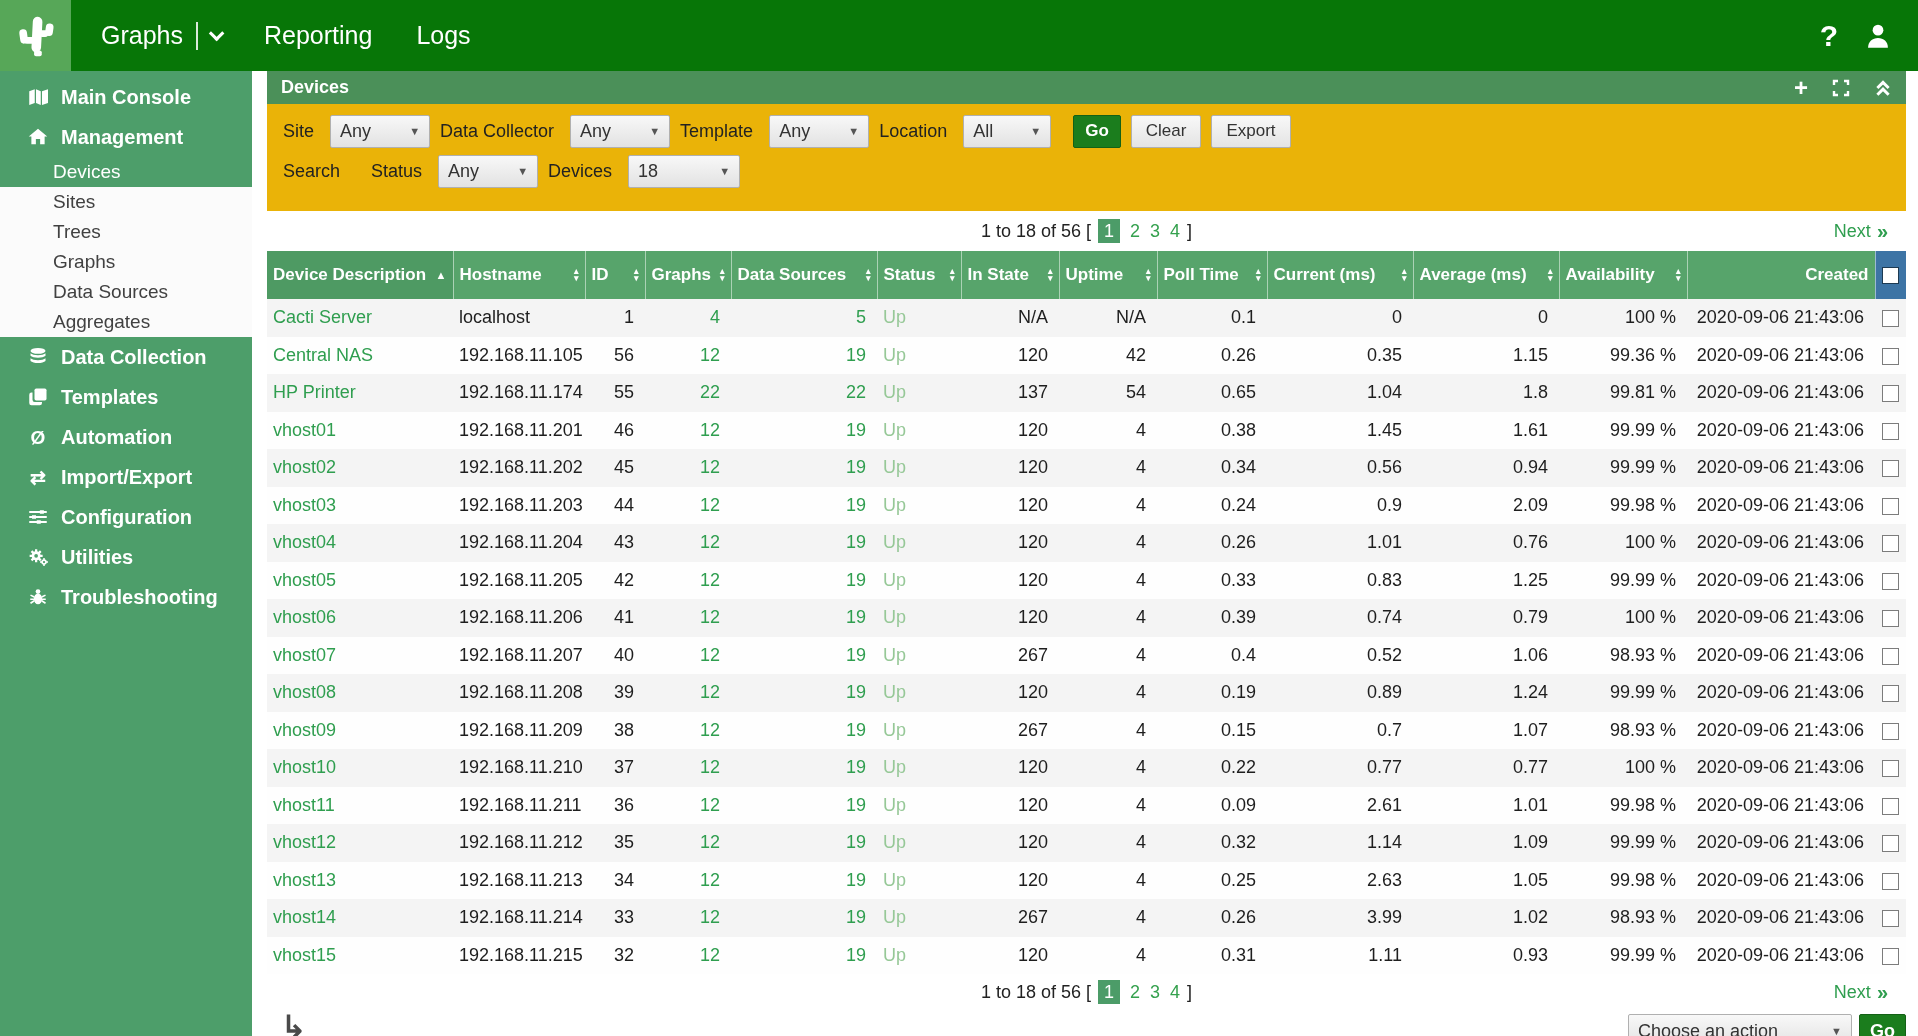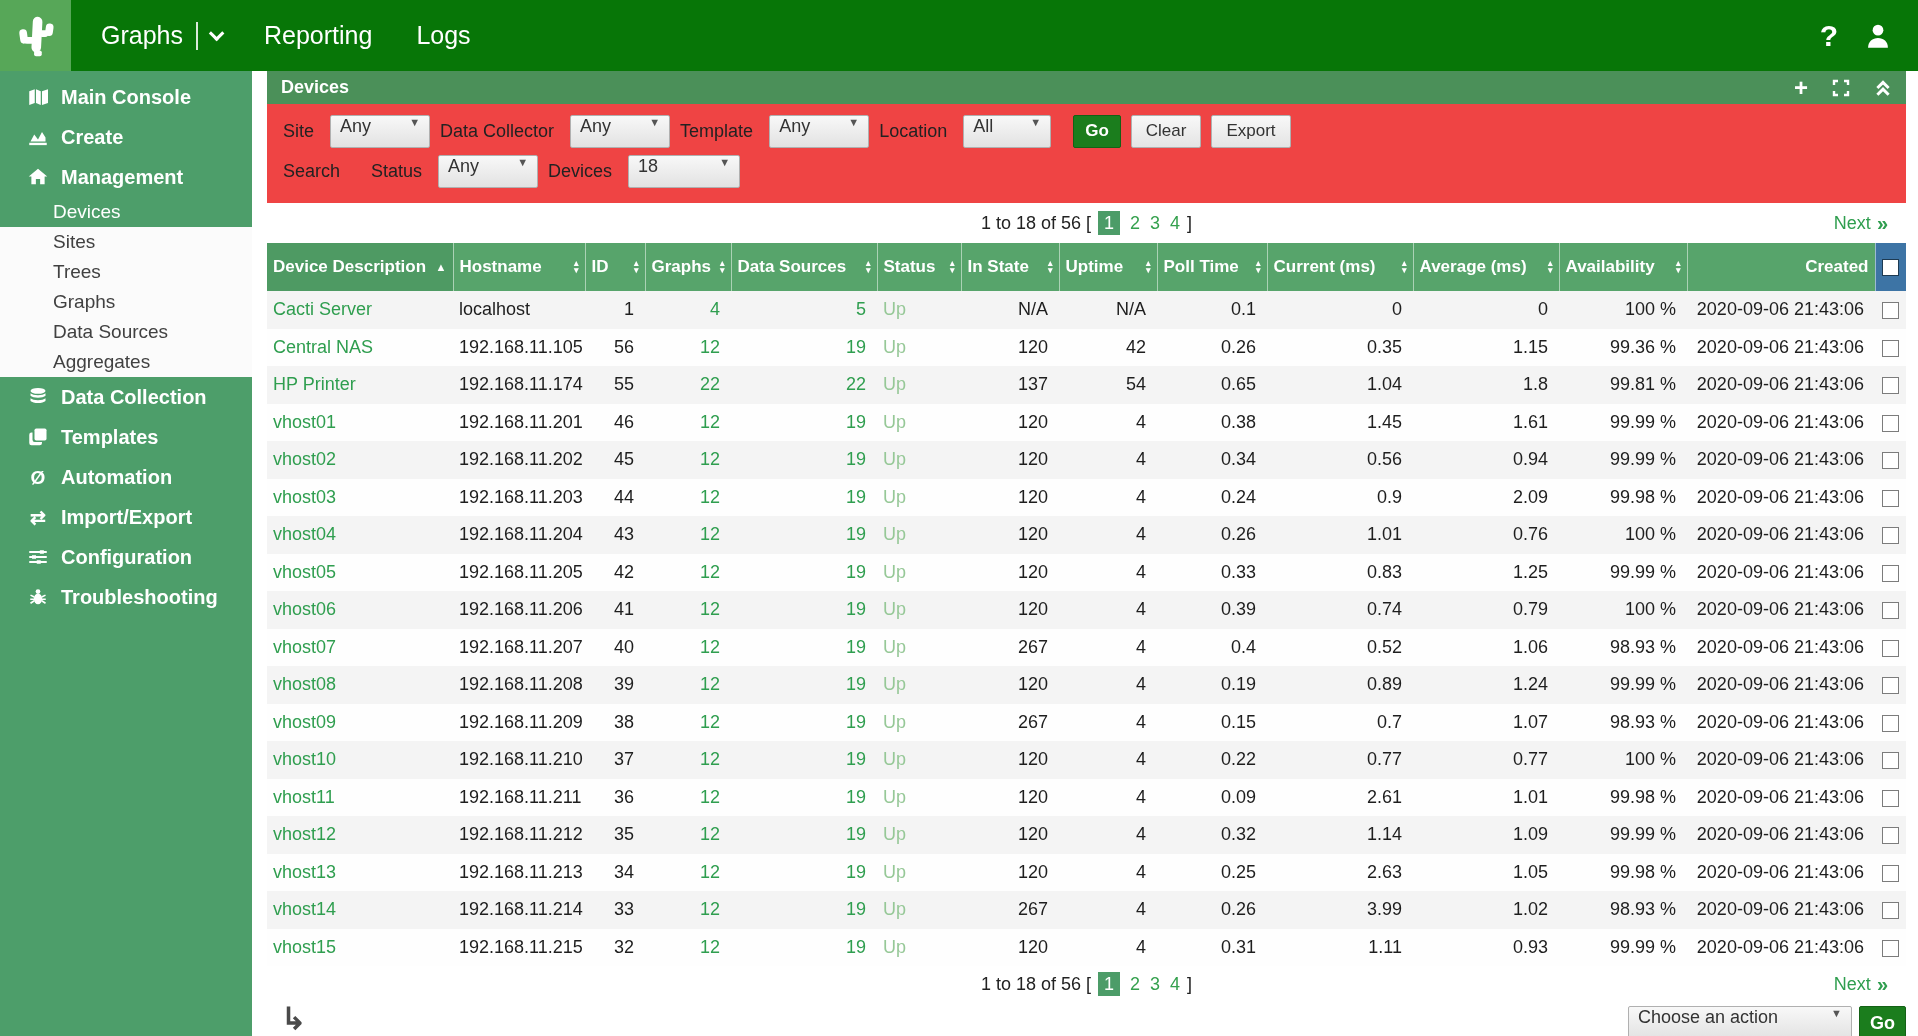--- a/index.html
+++ b/index.html
@@ -38,24 +38,24 @@
   
   .panel-header { height:33px; background:#4b9059; color:#fff; display:flex; align-items:center;
     padding:0 14px; flex:none; }
   .panel-title { font-size:18px; font-weight:bold; }
   .ph-icons { margin-left:auto; display:flex; align-items:center; gap:24px; }
   .ph-icons .phic { cursor:pointer; display:flex; align-items:center; }
   .ph-plus { font-size:24px; font-weight:bold; line-height:1; }
   .ph-icons svg { width:18px; height:18px; display:block; }
 
   
-  .filters { background:#ef4444; padding:7px 0 12px 16px; flex:none; }
+  .filters { background:#eab308; padding:7px 0 20px 16px; flex:none; }
   .frow { display:flex; align-items:center; height:40px; gap:10px; }
   .flabel { font-size:18px; color:#222; margin-right:6px; }
-  .sel { display:inline-flex; align-items:flex-start; justify-content:space-between; height:33px;
+  .sel { display:inline-flex; align-items:center; justify-content:space-between; height:33px;
     background:linear-gradient(#f8f8f8,#e2e2e2); border:1px solid #b0b0b0; border-radius:2px;
     padding:0 9px; font-size:18px; color:#333; cursor:pointer; }
   .sel .caret { font-size:11px; color:#555; margin-left:12px; }
   .w100 { width:100px; } .w88 { width:88px; } .w112 { width:112px; }
   .searchwrap { position:relative; display:inline-flex; }
   .searchwrap input { width:258px; height:33px; border:1px solid #b0b0b0; border-radius:2px;
     padding:0 34px 0 9px; font-size:18px; color:#333; font-family:"Liberation Sans",sans-serif; }
   .searchwrap input::placeholder { color:#9b9b9b; }
   .searchwrap svg { position:absolute; right:8px; top:7px; width:19px; height:19px; }
   .btn { height:33px; border-radius:2px; font-size:17px; display:inline-flex; align-items:center;
@@ -148,29 +148,20 @@
         <span class="ic">
           <svg viewBox="0 0 16 16">
             <path fill="#fff" d="M1 3.4 5.4 1.7v11L1 14.4zM6.4 1.7l3.8 1.6v11L6.4 12.7zM11.2 3.3 16 1.7v11l-4.8 1.6z"></path>
           </svg>
         </span>
         <span>Main Console</span>
       </div>
       <div class="sb-item">
         <span class="ic">
           <svg viewBox="0 0 16 16">
-            <path fill="#fff" d="M1 12.6h14v1.9H1z"></path>
-            <path fill="#fff" d="M2 11.6l3-5.6 3 3.9 3.2-6 2.8 4.4v3.3z"></path>
-          </svg>
-        </span>
-        <span>Create</span>
-      </div>
-      <div class="sb-item">
-        <span class="ic">
-          <svg viewBox="0 0 16 16">
             <path fill="#fff" d="M8 1.3 15.4 7.6h-2.1v6.2H9.7V9.6H6.3v4.2H2.7V7.6H.6z"></path>
           </svg>
         </span>
         <span>Management</span>
       </div>
       <div class="sb-sub">
         <div class="sb-subitem active">Devices</div>
         <div class="sb-subitem">Sites</div>
         <div class="sb-subitem">Trees</div>
         <div class="sb-subitem">Graphs</div>
@@ -214,20 +205,41 @@
               <path d="M1 4h14M1 8h14M1 12h14"></path>
             </g>
             <g fill="#fff">
               <rect x="9.5" y="2.6" width="3.2" height="2.8"></rect>
               <rect x="3.2" y="6.6" width="3.2" height="2.8"></rect>
               <rect x="7" y="10.6" width="3.2" height="2.8"></rect>
             </g>
           </svg>
         </span>
         <span>Configuration</span>
+      </div>
+      <div class="sb-item">
+        <span class="ic">
+          <svg viewBox="0 0 16 16">
+            <g fill="#fff">
+              <circle cx="6.5" cy="7" r="3.6"></circle>
+              <g stroke="#fff" stroke-width="1.8">
+                <path d="M6.5 1.8v10.4M1.3 7h10.4M2.8 3.3l7.4 7.4M10.2 3.3l-7.4 7.4"></path>
+              </g>
+            </g>
+            <circle cx="6.5" cy="7" r="1.5" fill="#4d9e6a"></circle>
+            <g fill="#fff">
+              <circle cx="12.8" cy="12" r="2.2"></circle>
+              <g stroke="#fff" stroke-width="1.2">
+                <path d="M12.8 8.8v6.4M9.6 12h6.4"></path>
+              </g>
+            </g>
+            <circle cx="12.8" cy="12" r=".9" fill="#4d9e6a"></circle>
+          </svg>
+        </span>
+        <span>Utilities</span>
       </div>
       <div class="sb-item">
         <span class="ic">
           <svg viewBox="0 0 16 16">
             <g stroke="#fff" stroke-width="1.3" fill="none">
               <path d="M2 6.5 5 8M2 13l3-2M1.8 9.8h3M14 6.5 11 8M14 13l-3-2M14.2 9.8h-3"></path>
             </g>
             <circle cx="8" cy="3.6" r="1.9" fill="#fff"></circle>
             <ellipse cx="8" cy="9.5" rx="3.3" ry="4.3" fill="#fff"></ellipse>
           </svg>

